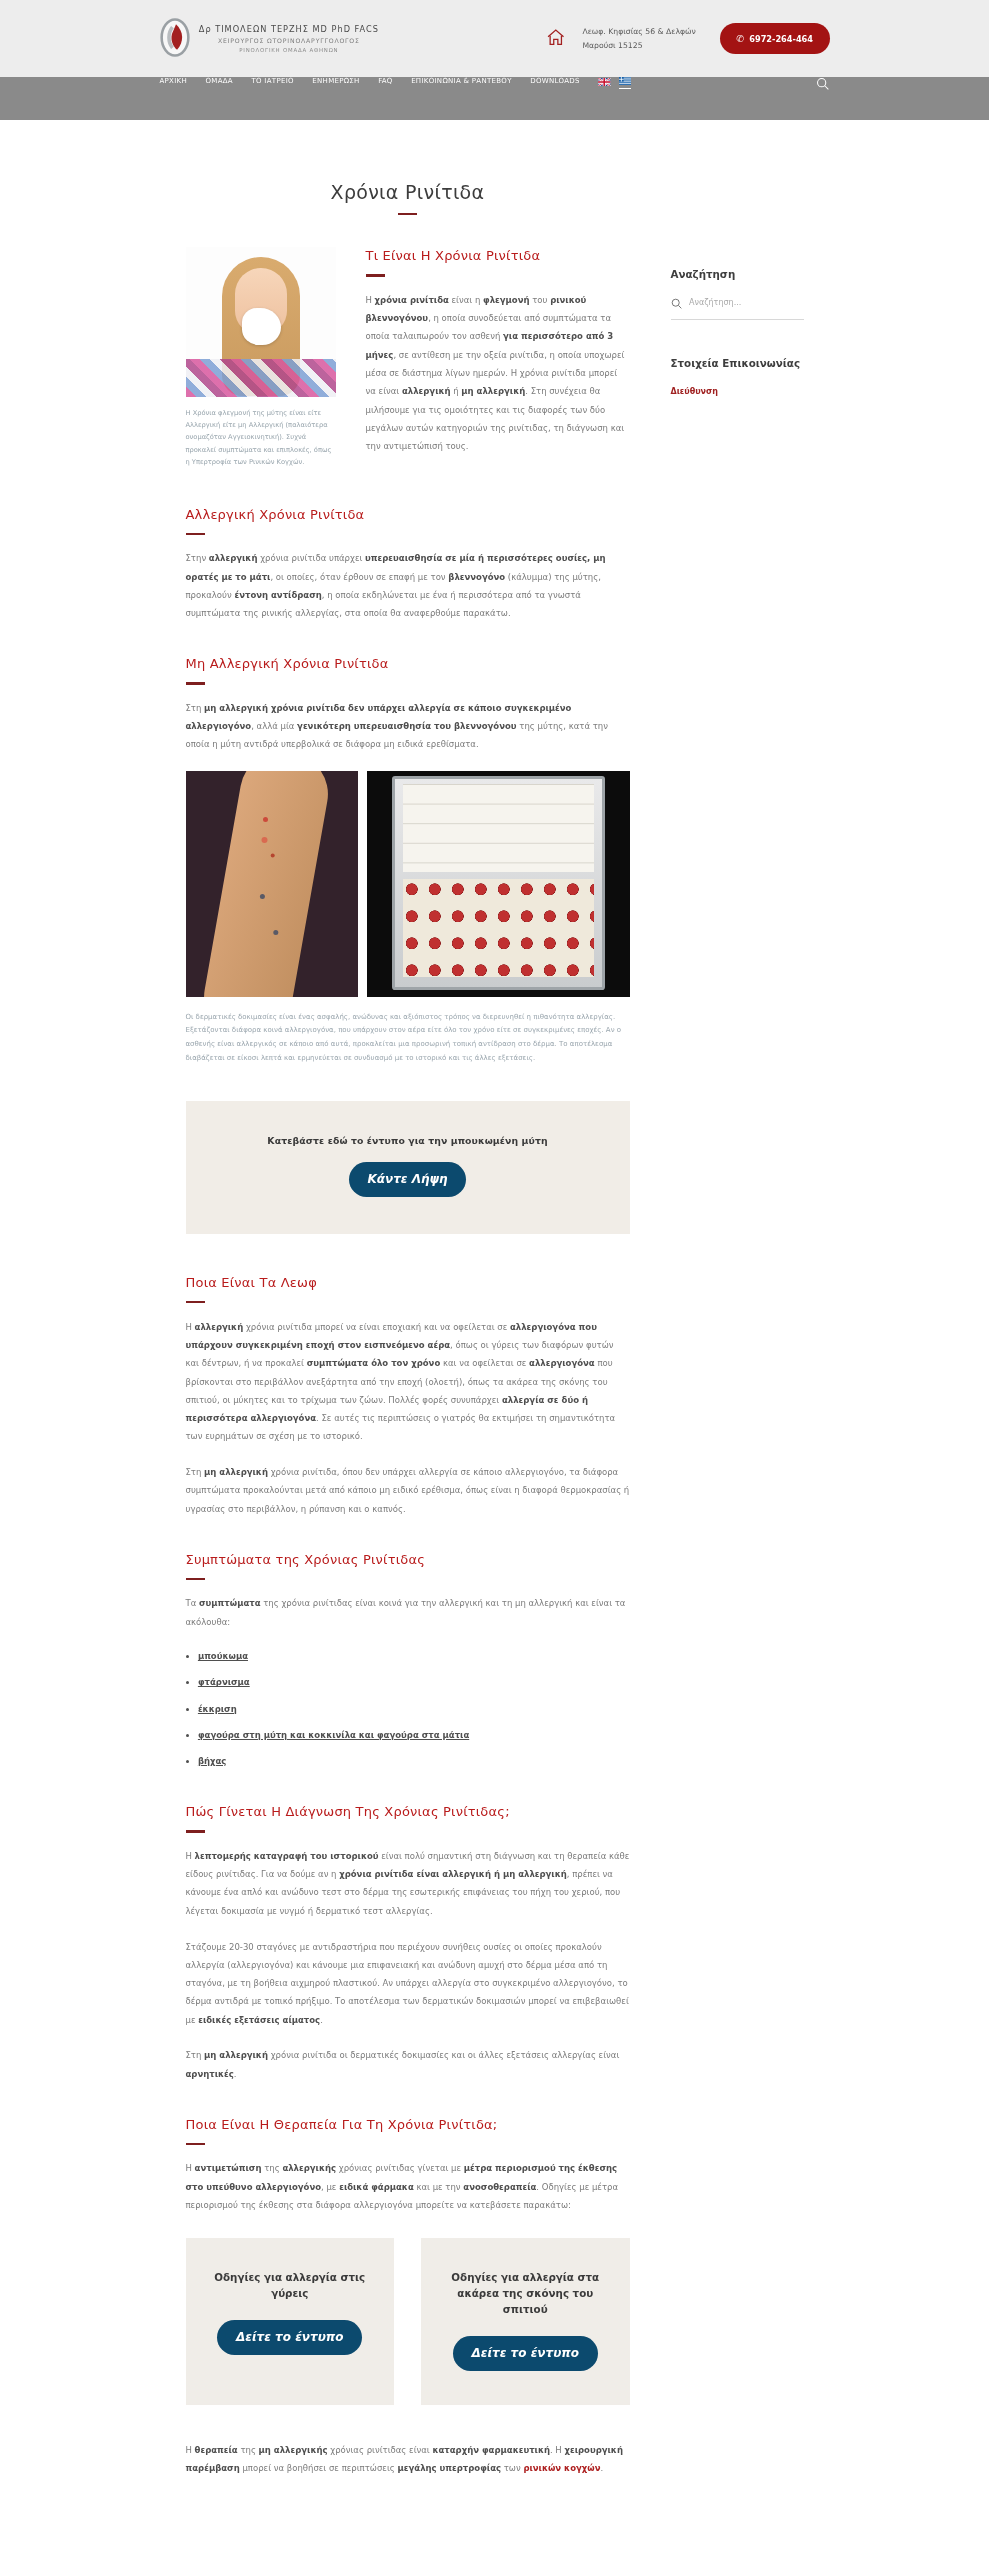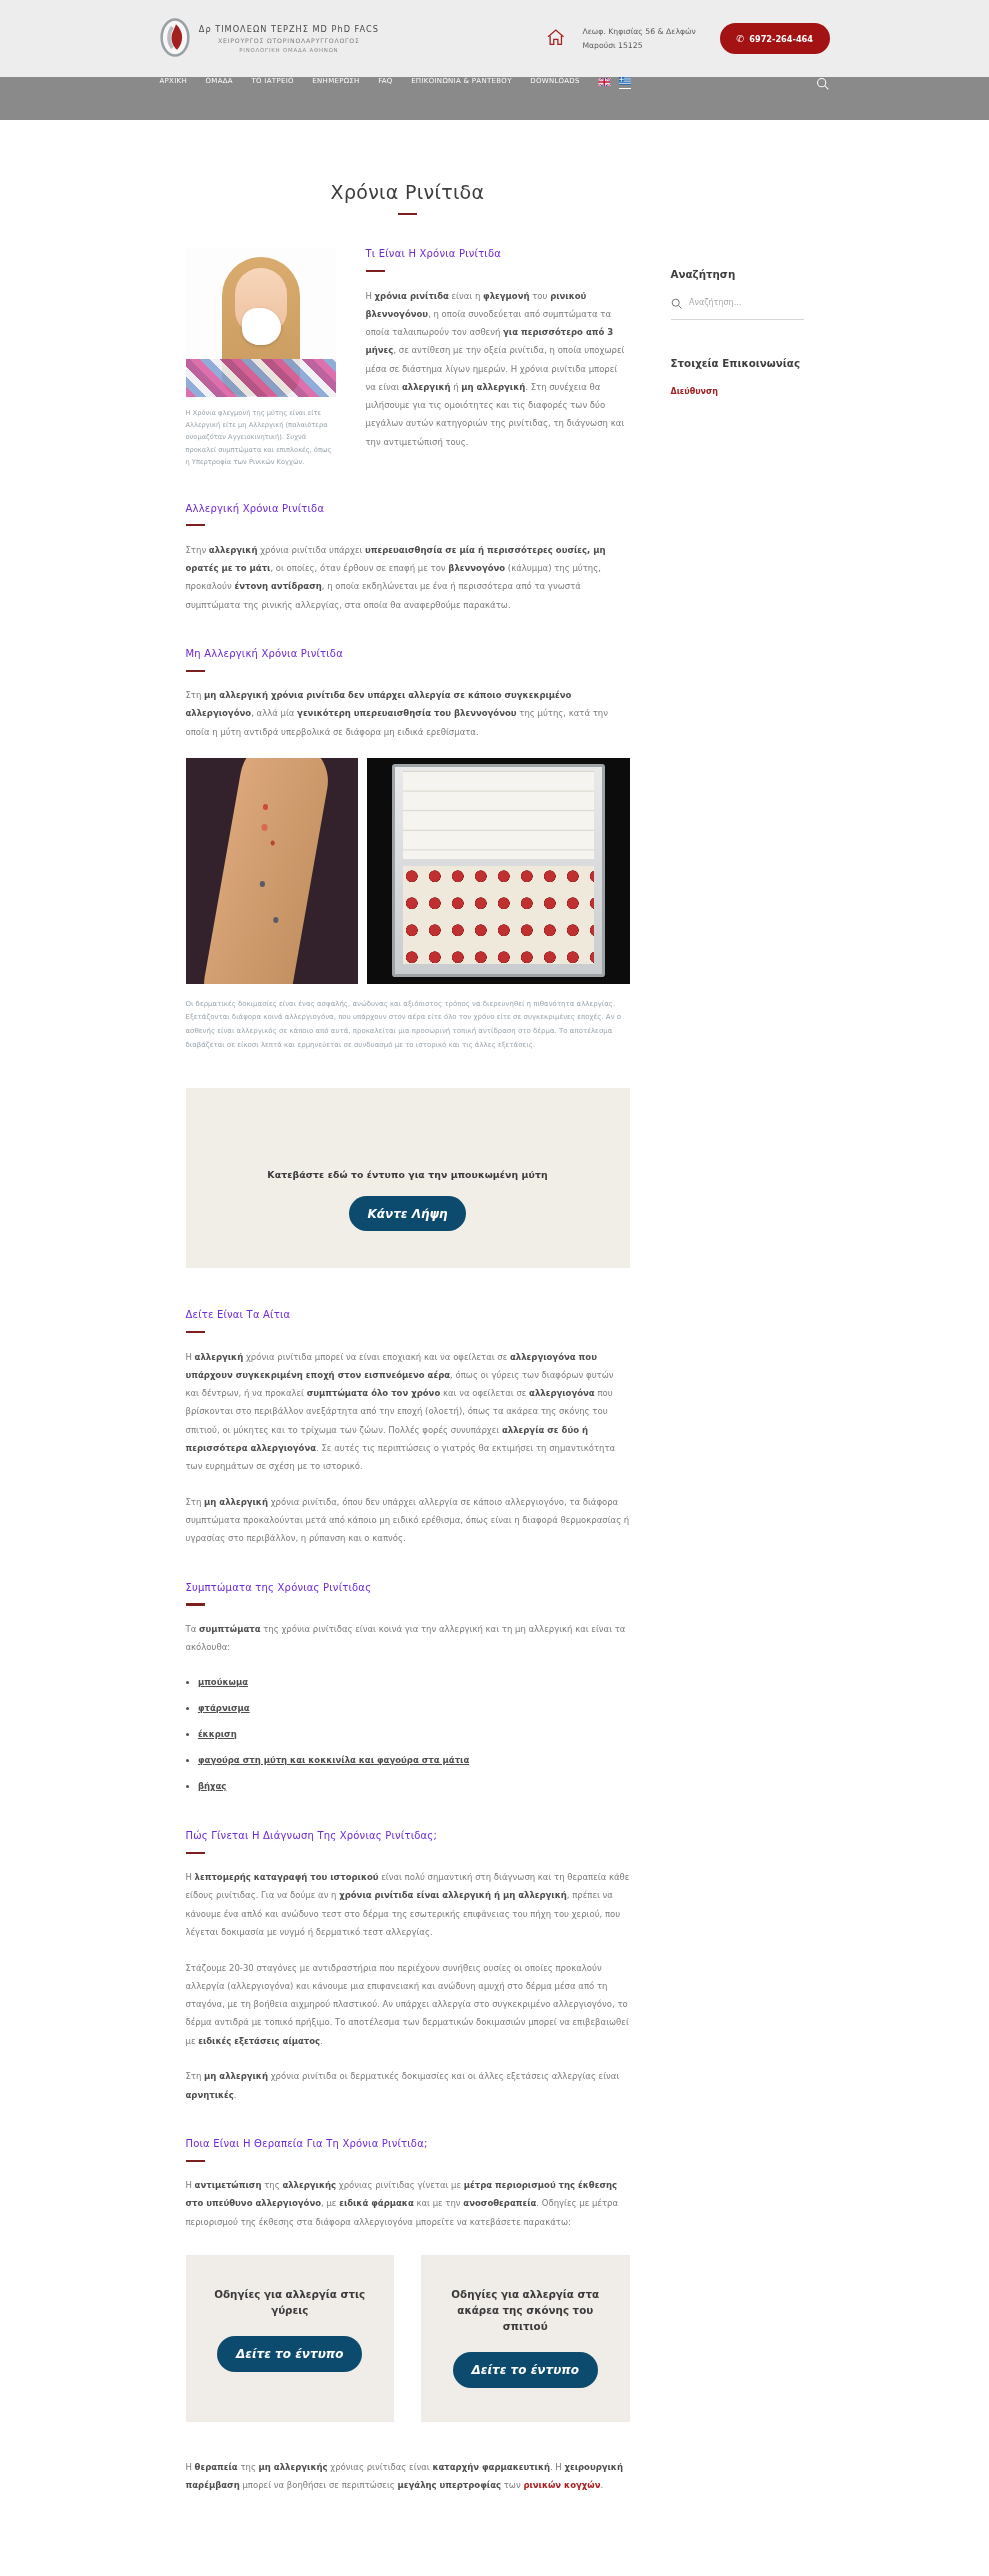--- a/index.html
+++ b/index.html
@@ -32,21 +32,21 @@
   .nav-search { margin-left:auto; cursor:pointer; display:flex; align-items:center; }
 
   
   .content { width:618px; margin:0 auto; display:flex; gap:41px; padding-top:61px; }
   .main { flex:1; min-width:0; }
   .aside { width:133px; padding-top:87px; }
 
   h1.page-title { font-weight:400; font-size:19px; color:#3c3c3c; text-align:center; letter-spacing:0.3px; }
   .bar { width:19.6px; height:2.1px; background:#7e1f1f; }
   .bar.center { margin:10.3px auto 32px; }
-  h2.sec { font-weight:400; font-size:10px; color:#6d28d9; line-height:1.45; margin-bottom:8.2px; letter-spacing:0.2px; }
+  h2.sec { font-weight:400; font-size:13px; color:#b91c1c; line-height:1.45; margin-bottom:8.2px; letter-spacing:0.2px; }
   h2.sec + .bar { margin-bottom:14.4px; }
   p.body, .rich { font-size:8.5px; line-height:2.15; color:#7b7b7b; margin-bottom:17.5px; }
   .seg-b { font-weight:bold; color:#4f4f4f; }
   .seg-a { color:#ae2020; cursor:pointer; }
   .seg-b.seg-a { color:#ae2020; }
 
   section { margin-bottom:33px; }
 
   
   .intro-row { display:flex; gap:30px; }
@@ -73,21 +73,21 @@
   .kit-paper { position:absolute; left:36px; right:36px; top:12.4px; height:88px; background:#f6f4ee;
     background-image:linear-gradient(#d8d5cc 0.5px, transparent 0.5px), linear-gradient(90deg,#d8d5cc 0.5px, transparent 0.5px);
     background-size:23px 19.6px; }
   .kit-tray { position:absolute; left:36px; right:36px; top:108px; bottom:20.6px; background:#efe9db;
     background-image:radial-gradient(circle at 8.8px 10.3px, #c03030 5.2px, #8f1d1d 5.7px, transparent 6.2px);
     background-size:23px 27px; }
   .img-caption { font-size:7px; line-height:1.95; color:#99a5ad; margin-bottom:29px; }
 
   
   .cta-box { background:#f1ede7; padding:34px 20.6px 37px; text-align:center; margin:36px 0 40px; }
-  .cta-text { font-size:9.3px; color:#3a3a3a; font-weight:bold; letter-spacing:0.1px; margin-bottom:15.5px;margin-top:47px; }
+  .cta-text { font-size:9.3px; color:#3a3a3a; font-weight:bold; letter-spacing:0.1px; margin-bottom:15.5px; }
   .btn-red { display:inline-block; background:#0c4a6e; color:#fff; font-weight:bold; font-size:12px;
     padding:10.8px 18.5px; border-radius:18.5px; border:none; cursor:pointer; font-family:inherit;font-style:italic; }
 
   
   ul.symptoms { margin:5.2px 0 23px 12.4px; }
   ul.symptoms li { font-size:8.5px; line-height:2.1; margin-bottom:8.2px; color:#4f4f4f; }
   ul.symptoms li span { font-weight:bold; color:#4f4f4f;text-decoration:underline; }
 
   
   .cards { display:flex; gap:27px; margin:24px 0 36px; }
@@ -226,21 +226,21 @@
         </div>
         <div class="img-caption">Οι δερματικές δοκιμασίες είναι ένας ασφαλής, ανώδυνας και αξιόπιστος τρόπος να διερευνηθεί η πιθανότητα αλλεργίας. Εξετάζονται διάφορα κοινά αλλεργιογόνα, που υπάρχουν στον αέρα είτε όλο τον χρόνο είτε σε συγκεκριμένες εποχές. Αν ο ασθενής είναι αλλεργικός σε κάποιο από αυτά, προκαλείται μια προσωρινή τοπική αντίδραση στο δέρμα. Το αποτέλεσμα διαβάζεται σε είκοσι λεπτά και ερμηνεύεται σε συνδυασμό με το ιστορικό και τις άλλες εξετάσεις.</div>
       </section>
 
       <div class="cta-box">
         <div class="cta-text">Κατεβάστε εδώ το έντυπο για την μπουκωμένη μύτη</div>
         <button class="btn-red">Κάντε Λήψη</button>
       </div>
 
       <section>
-        <h2 class="sec">Δείτε Είναι Τα Αίτια</h2>
+        <h2 class="sec">Ποια Είναι Τα Λεωφ</h2>
         <div class="bar"></div>
         <div class="rich"><span>Η </span><span class="seg-b">αλλεργική</span><span> χρόνια ρινίτιδα μπορεί να είναι εποχιακή και να οφείλεται σε </span><span class="seg-b">αλλεργιογόνα που υπάρχουν συγκεκριμένη εποχή στον εισπνεόμενο αέρα</span><span>, όπως οι γύρεις των διαφόρων φυτών και δέντρων, ή να προκαλεί </span><span class="seg-b">συμπτώματα όλο τον χρόνο</span><span> και να οφείλεται σε </span><span class="seg-b">αλλεργιογόνα</span><span> που βρίσκονται στο περιβάλλον ανεξάρτητα από την εποχή (ολοετή), όπως τα ακάρεα της σκόνης του σπιτιού, οι μύκητες και το τρίχωμα των ζώων. Πολλές φορές συνυπάρχει </span><span class="seg-b">αλλεργία σε δύο ή περισσότερα αλλεργιογόνα</span><span>. Σε αυτές τις περιπτώσεις ο γιατρός θα εκτιμήσει τη σημαντικότητα των ευρημάτων σε σχέση με το ιστορικό.</span></div>
         <div class="rich"><span>Στη </span><span class="seg-b">μη αλλεργική</span><span> χρόνια ρινίτιδα, όπου δεν υπάρχει αλλεργία σε κάποιο αλλεργιογόνο, τα διάφορα συμπτώματα προκαλούνται μετά από κάποιο μη ειδικό ερέθισμα, όπως είναι η διαφορά θερμοκρασίας ή υγρασίας στο περιβάλλον, η ρύπανση και ο καπνός.</span></div>
       </section>
 
       <section>
         <h2 class="sec">Συμπτώματα της Χρόνιας Ρινίτιδας</h2>
         <div class="bar"></div>
         <div class="rich"><span>Τα </span><span class="seg-b">συμπτώματα</span><span> της χρόνια ρινίτιδας είναι κοινά για την αλλεργική και τη μη αλλεργική και είναι τα ακόλουθα:</span></div>
         <ul class="symptoms">

